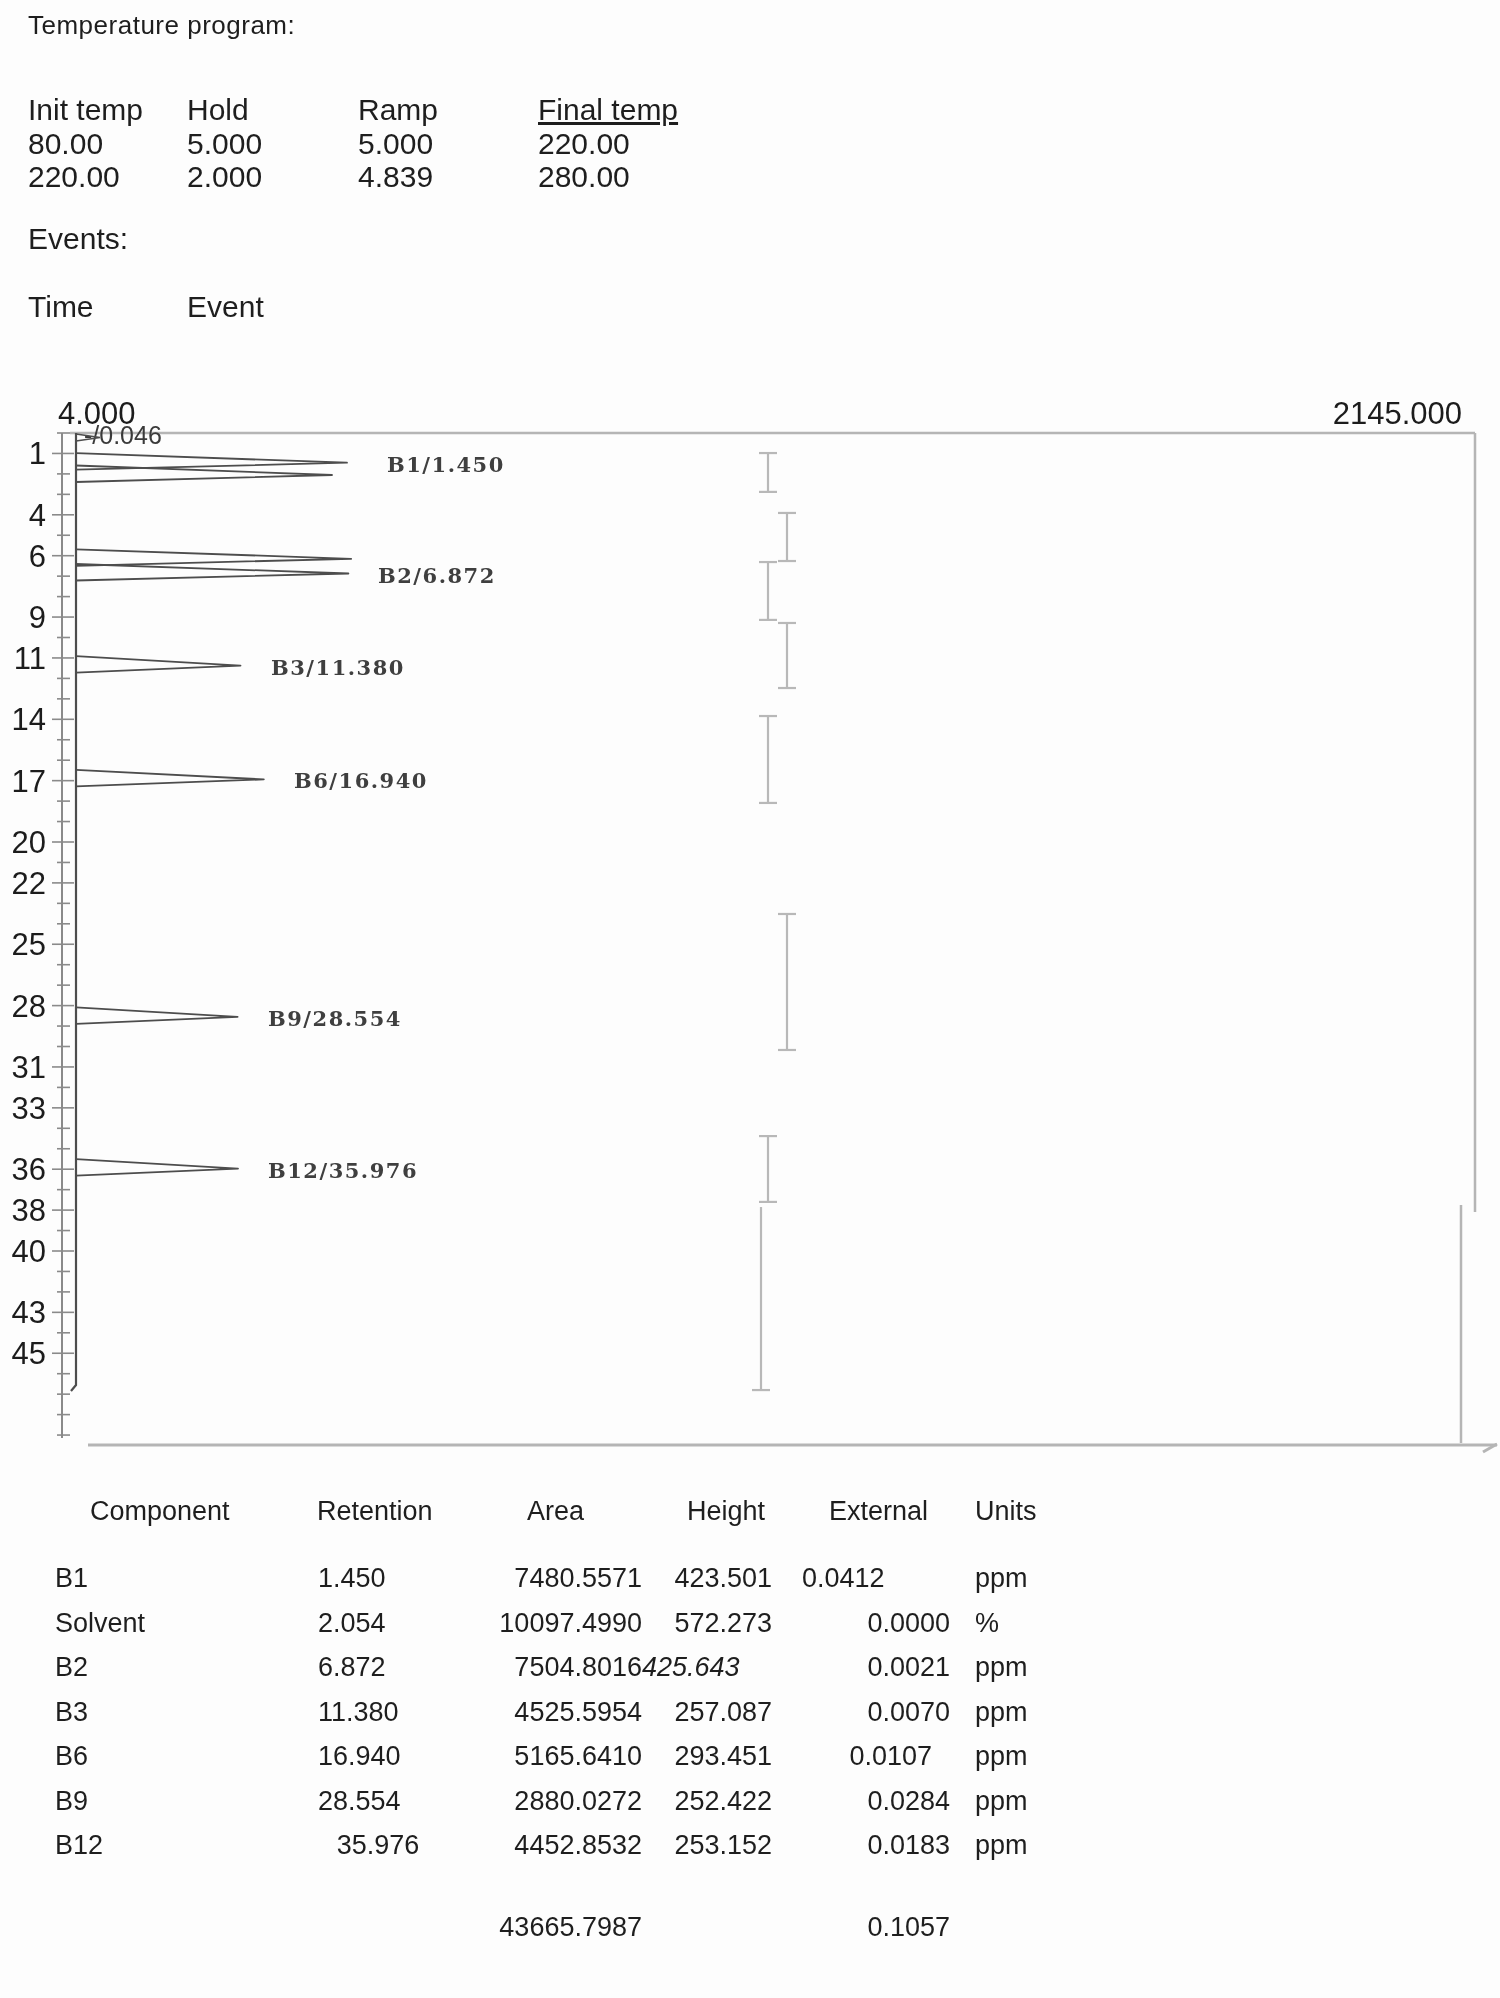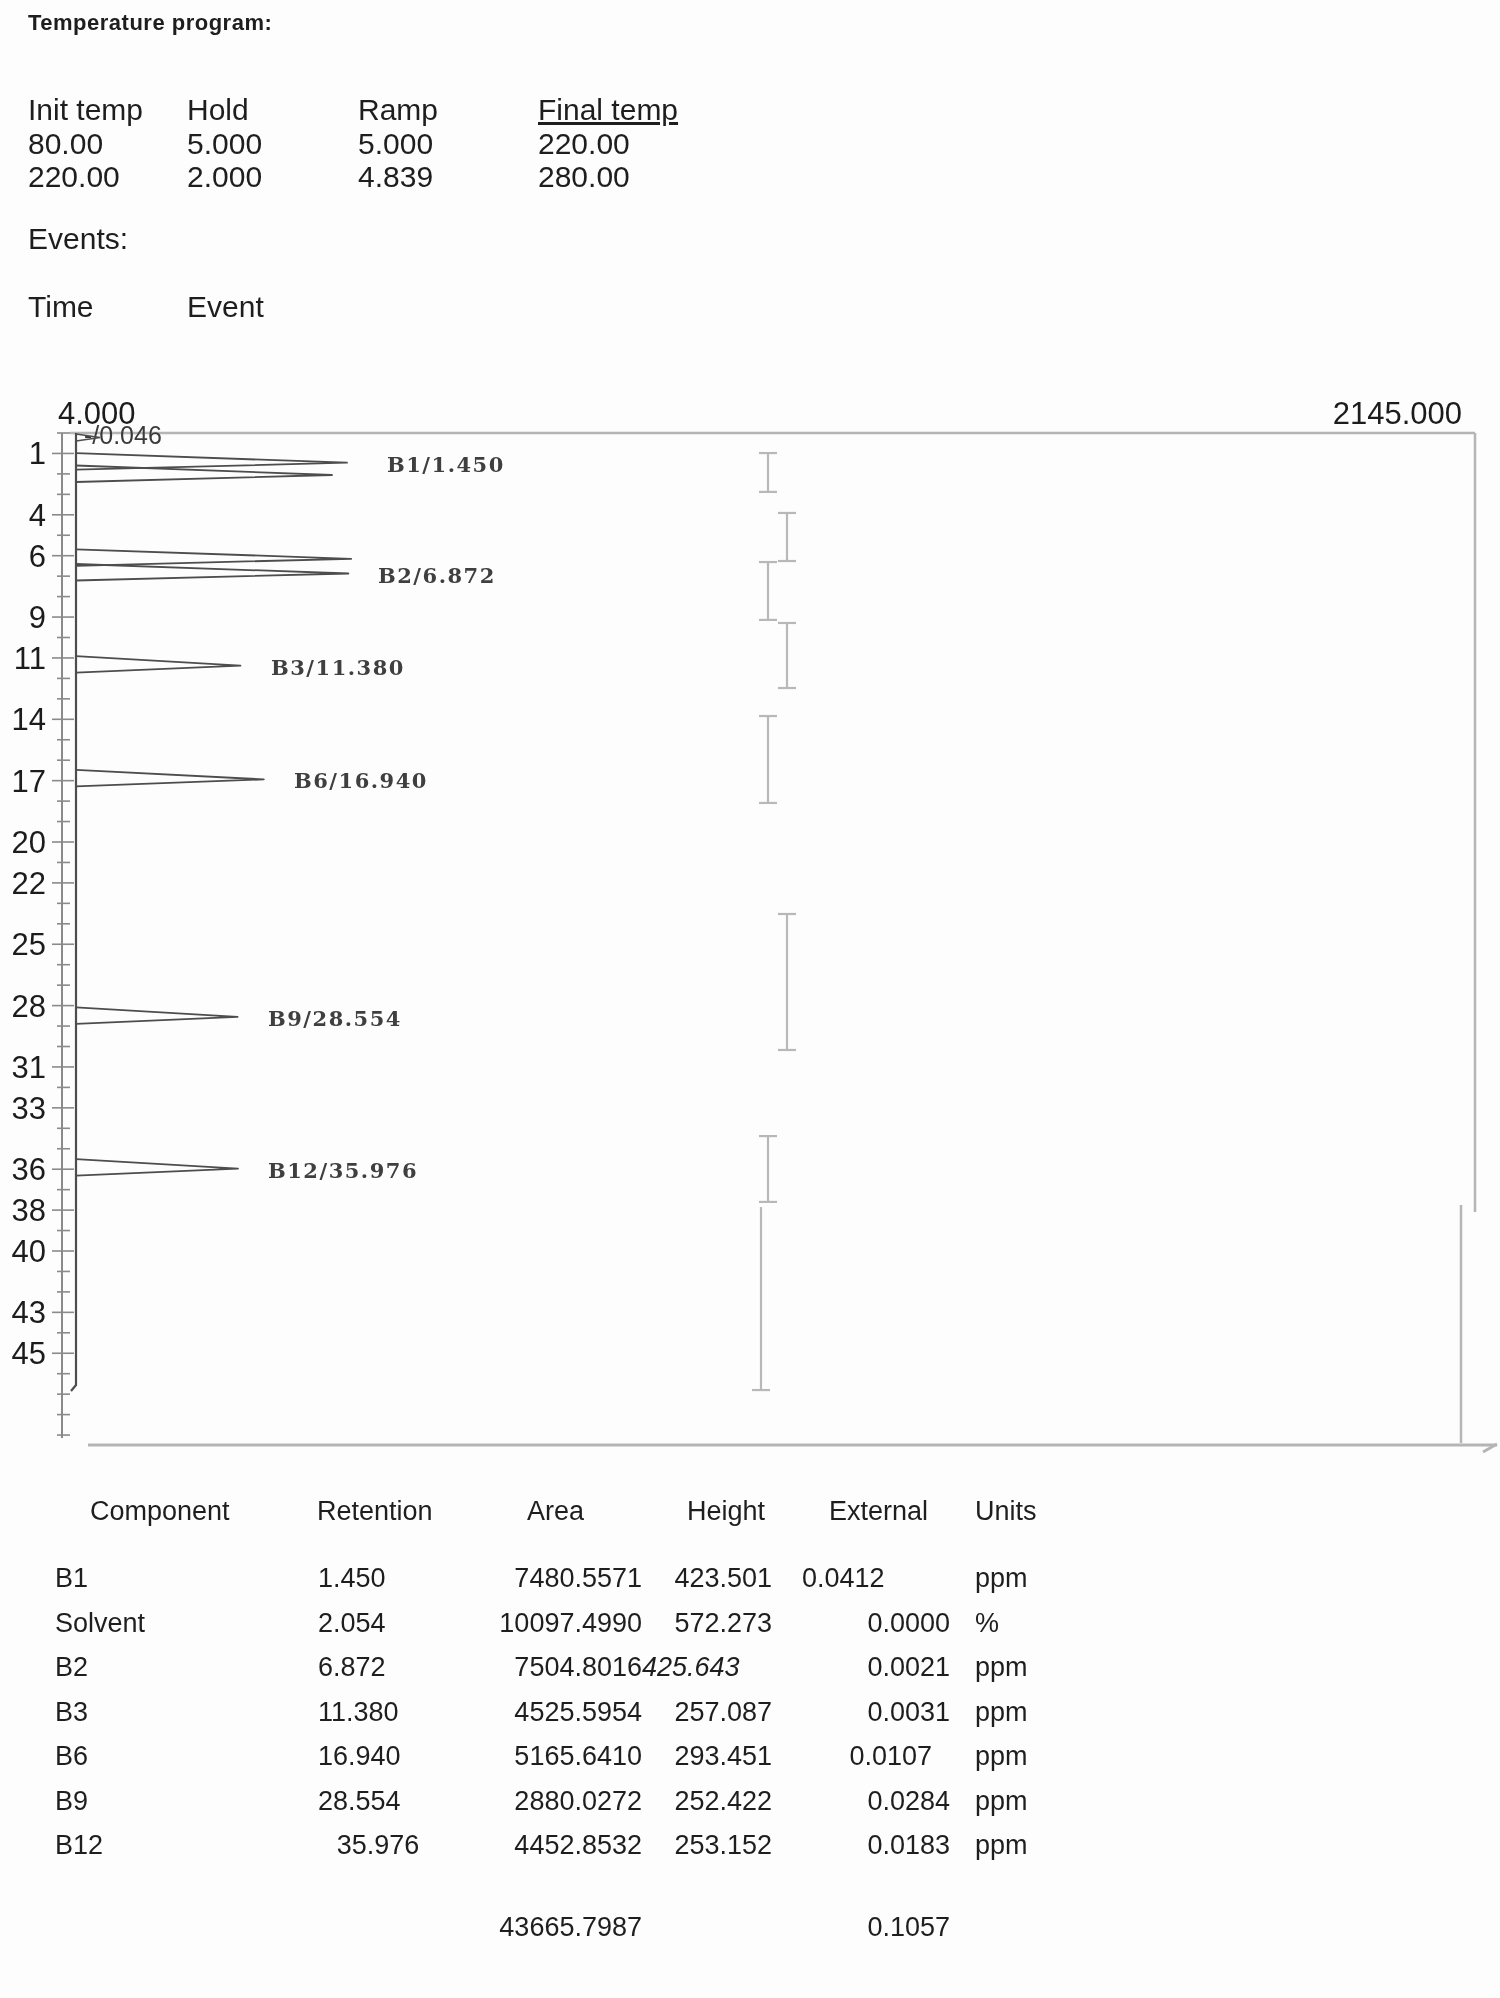--- a/index.html
+++ b/index.html
@@ -1,19 +1,19 @@
 <!DOCTYPE html>
 <html><head>
 <meta charset="utf-8">
 <style>
   html,body{margin:0;padding:0;background:#ffffff;}
   #page{position:relative;width:1500px;height:1998px;background:#fdfdfd;overflow:hidden;
         font-family:"Liberation Sans",sans-serif;color:#1e1e1e;}
   .abs{position:absolute;white-space:pre;}
-  .t-title{font-size:22px;letter-spacing:.5px;font-weight:bold;}
+  .t-title{font-size:26px;letter-spacing:.5px;}
   .t-head{font-size:30px;}
   .t-val{font-size:30px;}
   .res-head{font-size:27px;}
   .res-val{font-size:27px;}
   svg text{font-family:"Liberation Sans",sans-serif;}
   svg .peaklbl{font-family:"DejaVu Serif",serif;font-weight:bold;letter-spacing:1.5px;}
 </style>
 </head>
 <body>
 
@@ -182,21 +182,21 @@
       <div class="abs res-val" style="left: 55px; top: 1652px; width: 200px; text-align: left;">B2</div>
       <div class="abs res-val" style="left: 318px; top: 1652px; width: 120px; text-align: left;">6.872</div>
       <div class="abs res-val" style="left: 430px; top: 1652px; width: 212px; text-align: right;">7504.8016</div>
       <div class="abs res-val" style="left: 642px; top: 1652px; width: 130px; text-align: left; font-style: italic;">425.643</div>
       <div class="abs res-val" style="left: 802px; top: 1652px; width: 148px; text-align: right;">0.0021</div>
       <div class="abs res-val" style="left: 975px; top: 1652px; width: 95px; text-align: left;">ppm</div>
       <div class="abs res-val" style="left: 55px; top: 1697px; width: 200px; text-align: left;">B3</div>
       <div class="abs res-val" style="left: 318px; top: 1697px; width: 120px; text-align: left;">11.380</div>
       <div class="abs res-val" style="left: 430px; top: 1697px; width: 212px; text-align: right;">4525.5954</div>
       <div class="abs res-val" style="left: 642px; top: 1697px; width: 130px; text-align: right;">257.087</div>
-      <div class="abs res-val" style="left: 802px; top: 1697px; width: 148px; text-align: right;">0.0031</div>
+      <div class="abs res-val" style="left: 802px; top: 1697px; width: 148px; text-align: right;">0.0070</div>
       <div class="abs res-val" style="left: 975px; top: 1697px; width: 95px; text-align: left;">ppm</div>
       <div class="abs res-val" style="left: 55px; top: 1741px; width: 200px; text-align: left;">B6</div>
       <div class="abs res-val" style="left: 318px; top: 1741px; width: 120px; text-align: left;">16.940</div>
       <div class="abs res-val" style="left: 430px; top: 1741px; width: 212px; text-align: right;">5165.6410</div>
       <div class="abs res-val" style="left: 642px; top: 1741px; width: 130px; text-align: right;">293.451</div>
       <div class="abs res-val" style="left: 784px; top: 1741px; width: 148px; text-align: right;">0.0107</div>
       <div class="abs res-val" style="left: 975px; top: 1741px; width: 95px; text-align: left;">ppm</div>
       <div class="abs res-val" style="left: 55px; top: 1786px; width: 200px; text-align: left;">B9</div>
       <div class="abs res-val" style="left: 318px; top: 1786px; width: 120px; text-align: left;">28.554</div>
       <div class="abs res-val" style="left: 430px; top: 1786px; width: 212px; text-align: right;">2880.0272</div>

